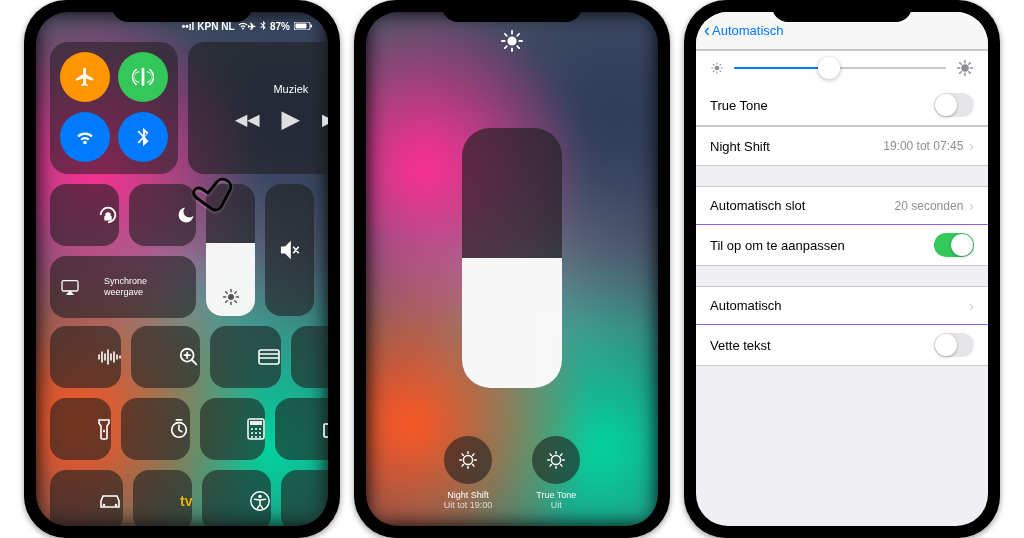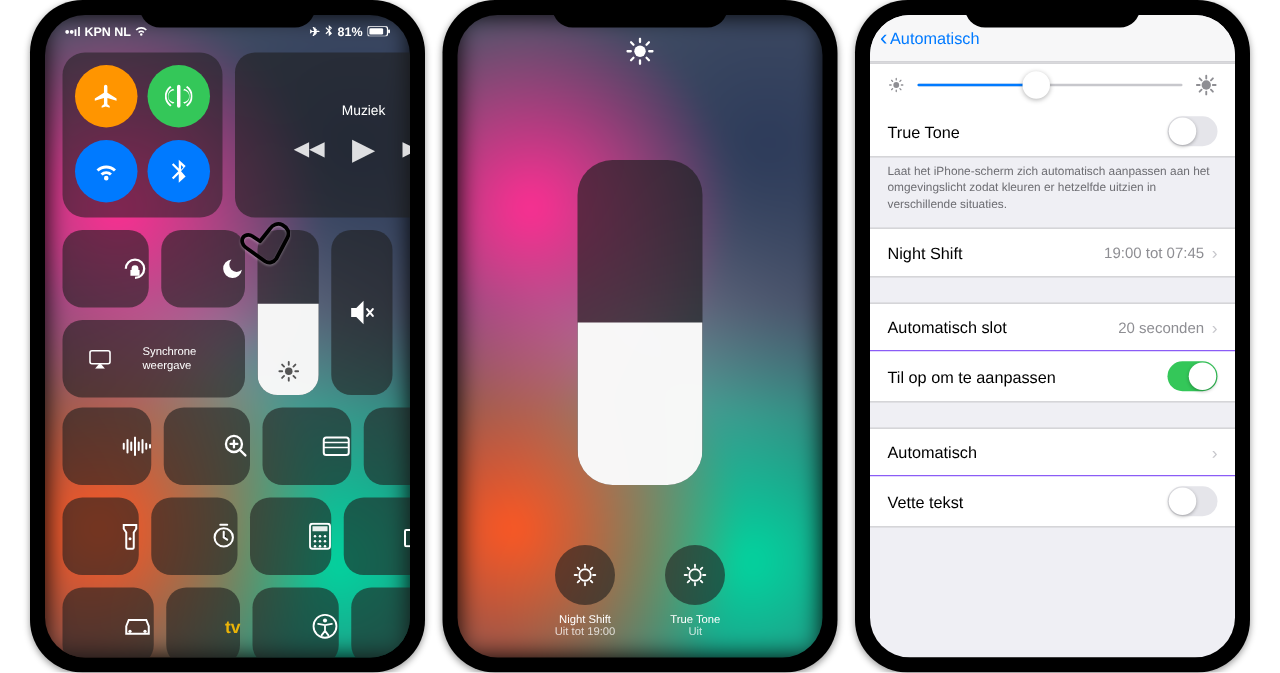--- a/index.html
+++ b/index.html
@@ -8,37 +8,37 @@
 .phone { width: 316px; height: 538px; background: #000; border-radius: 42px; padding: 12px; position: relative; box-shadow: 0 2px 6px rgba(0,0,0,.4); }
 .screen { width: 100%; height: 100%; border-radius: 32px; overflow: hidden; position: relative; }
 .bg-blur { position: absolute; inset: 0; background:
   radial-gradient(circle at 20% 30%, #ff2d92 0%, transparent 38%),
   radial-gradient(circle at 85% 20%, #2d3b5a 0%, transparent 45%),
   radial-gradient(circle at 15% 80%, #ff5722 0%, transparent 38%),
   radial-gradient(circle at 80% 85%, #00d6a0 0%, transparent 42%),
   radial-gradient(circle at 50% 50%, #8e8e9e 0%, #4a5568 60%);
   filter: blur(10px); }
 .notch { position: absolute; top: 0; left: 50%; transform: translateX(-50%); width: 140px; height: 22px; background: #000; border-radius: 0 0 16px 16px; z-index: 50; }
-.status-bar { position: absolute; top: 4px; left: 0; right: 0; height: 20px; display: flex; justify-content: space-between; padding: 0 16px; z-index: 40; color: #fff; font-size: 10px; font-weight: 600; }
+.status-bar { position: absolute; top: 4px; left: 0; right: 0; height: 20px; display: flex; justify-content: flex-end; padding: 0 16px; z-index: 40; color: #fff; font-size: 10px; font-weight: 600; }
 .status-left { display: flex; align-items: center; gap: 3px; }
 .status-right { display: flex; align-items: center; gap: 4px; }
 .cc { position: absolute; inset: 0; padding: 30px 14px 14px; display: flex; flex-direction: column; gap: 10px; z-index: 30; }
 .cc-row { display: flex; gap: 10px; }
 .cc-tile { background: rgba(30,30,30,.6); border-radius: 16px; display: flex; align-items: center; justify-content: center; padding-left: 47px; }
 .cc-group { width: 132px; height: 132px; display: grid; grid-template-columns: 1fr 1fr; grid-template-rows: 1fr 1fr; gap: 8px; padding: 10px; background: rgba(30,30,30,.55); border-radius: 18px; }
 .cc-circle { width: 50px; height: 50px; border-radius: 50%; display: flex; align-items: center; justify-content: center; color: #fff; }
 .c-orange { background: #ff9500; }
 .c-green { background: #34c759; }
 .c-blue { background: #007aff; }
 .music-tile { flex: 1; height: 132px; flex-direction: column; color: #fff; font-size: 11px; gap: 10px; }
 .music-controls { display: flex; align-items: center; gap: 22px; font-size: 16px; opacity: .85; }
 .play { font-size: 24px; }
 .cc-grid4 { display: flex; gap: 10px; height: 62px; }
 .small-tile { flex: 1; height: 62px; color: #eab308; }
-.wide-tile { flex: 2.08; height: 62px; color: #fff; padding: 0 20px; justify-content: space-between; gap: 24px; font-size: 9px; line-height: 1.2; }
+.wide-tile { flex: 2.08; height: 62px; color: #fff; padding: 0 10px; justify-content: space-between; gap: 24px; font-size: 9px; line-height: 1.2; }
 .vslider-row { display: flex; gap: 10px; height: 132px; }
 .vslider-col { display: flex; flex-direction: column; gap: 10px; flex: 2.08; }
 .vslider { flex: 1; height: 132px; border-radius: 16px; background: rgba(30,30,30,.6); position: relative; overflow: hidden; }
 .vslider-fill { position: absolute; bottom: 0; left: 0; right: 0; height: 55%; background: rgba(255,255,255,.95); }
 .vslider .icn { position: absolute; bottom: 10px; left: 50%; transform: translateX(-50%); color: #444; z-index: 2; }
 .pointer { position: absolute; top: 160px; right: 96px; z-index: 60; }
 .pointer svg { filter: drop-shadow(0 1px 1px rgba(255,255,255,.3)); }
 .big-bright { width: 100px; height: 260px; border-radius: 28px; background: rgba(30,30,30,.65); position: absolute; top: 116px; left: 50%; transform: translateX(-50%); overflow: hidden; }
 .big-bright-fill { position: absolute; bottom: 0; left: 0; right: 0; height: 50%; background: rgba(255,255,255,.96); }
 .big-sun { position: absolute; top: 18px; left: 50%; transform: translateX(-50%); color: #fff; }
@@ -85,21 +85,21 @@
               </svg>
         </span>
       </div>
       <div class="status-right">
         <span>✈</span>
         <span>
           <svg width="6" height="9" viewBox="0 0 6 9">
                 <path d="M3 0v3.5L1 1.7.4 2.4 2.6 4.5.4 6.6 1 7.3l2-1.8V9l2.6-2.3L3.8 4.5l1.8-2.2zm.8 2.1l.9.8-.9.9zm0 4.7l.9-.8-.9-.9z" fill="#fff"></path>
               </svg>
         </span>
-        <span>81%</span>
+        <span>87%</span>
         <span>
           <svg width="18" height="8" viewBox="0 0 18 8">
                 <rect x="0" y="0" width="16" height="8" rx="2" fill="none" stroke="#fff" stroke-width="1"></rect>
                 <rect x="1.5" y="1.5" width="11" height="5" rx="1" fill="#fff"></rect>
                 <rect x="16.5" y="2.5" width="1.5" height="3" rx=".7" fill="#fff"></rect>
               </svg>
         </span>
       </div>
     </div>
 
@@ -404,21 +404,20 @@
                 </svg>
               </span>
         </div>
         <div class="cell">
           <span>True Tone</span>
           <div class="switch">
                 <div class="knob"></div>
               </div>
         </div>
       </div>
-      <div class="footnote">Laat het iPhone-scherm zich automatisch aanpassen aan het omgevingslicht zodat kleuren er hetzelfde uitzien in verschillende situaties.</div>
 
       <div class="cell-group">
         <div class="cell">
           <span>Night Shift</span>
           <span class="cell-val">
                 <span>19:00 tot 07:45</span>
                 <span class="chev">›</span>
               </span>
         </div>
       </div>

